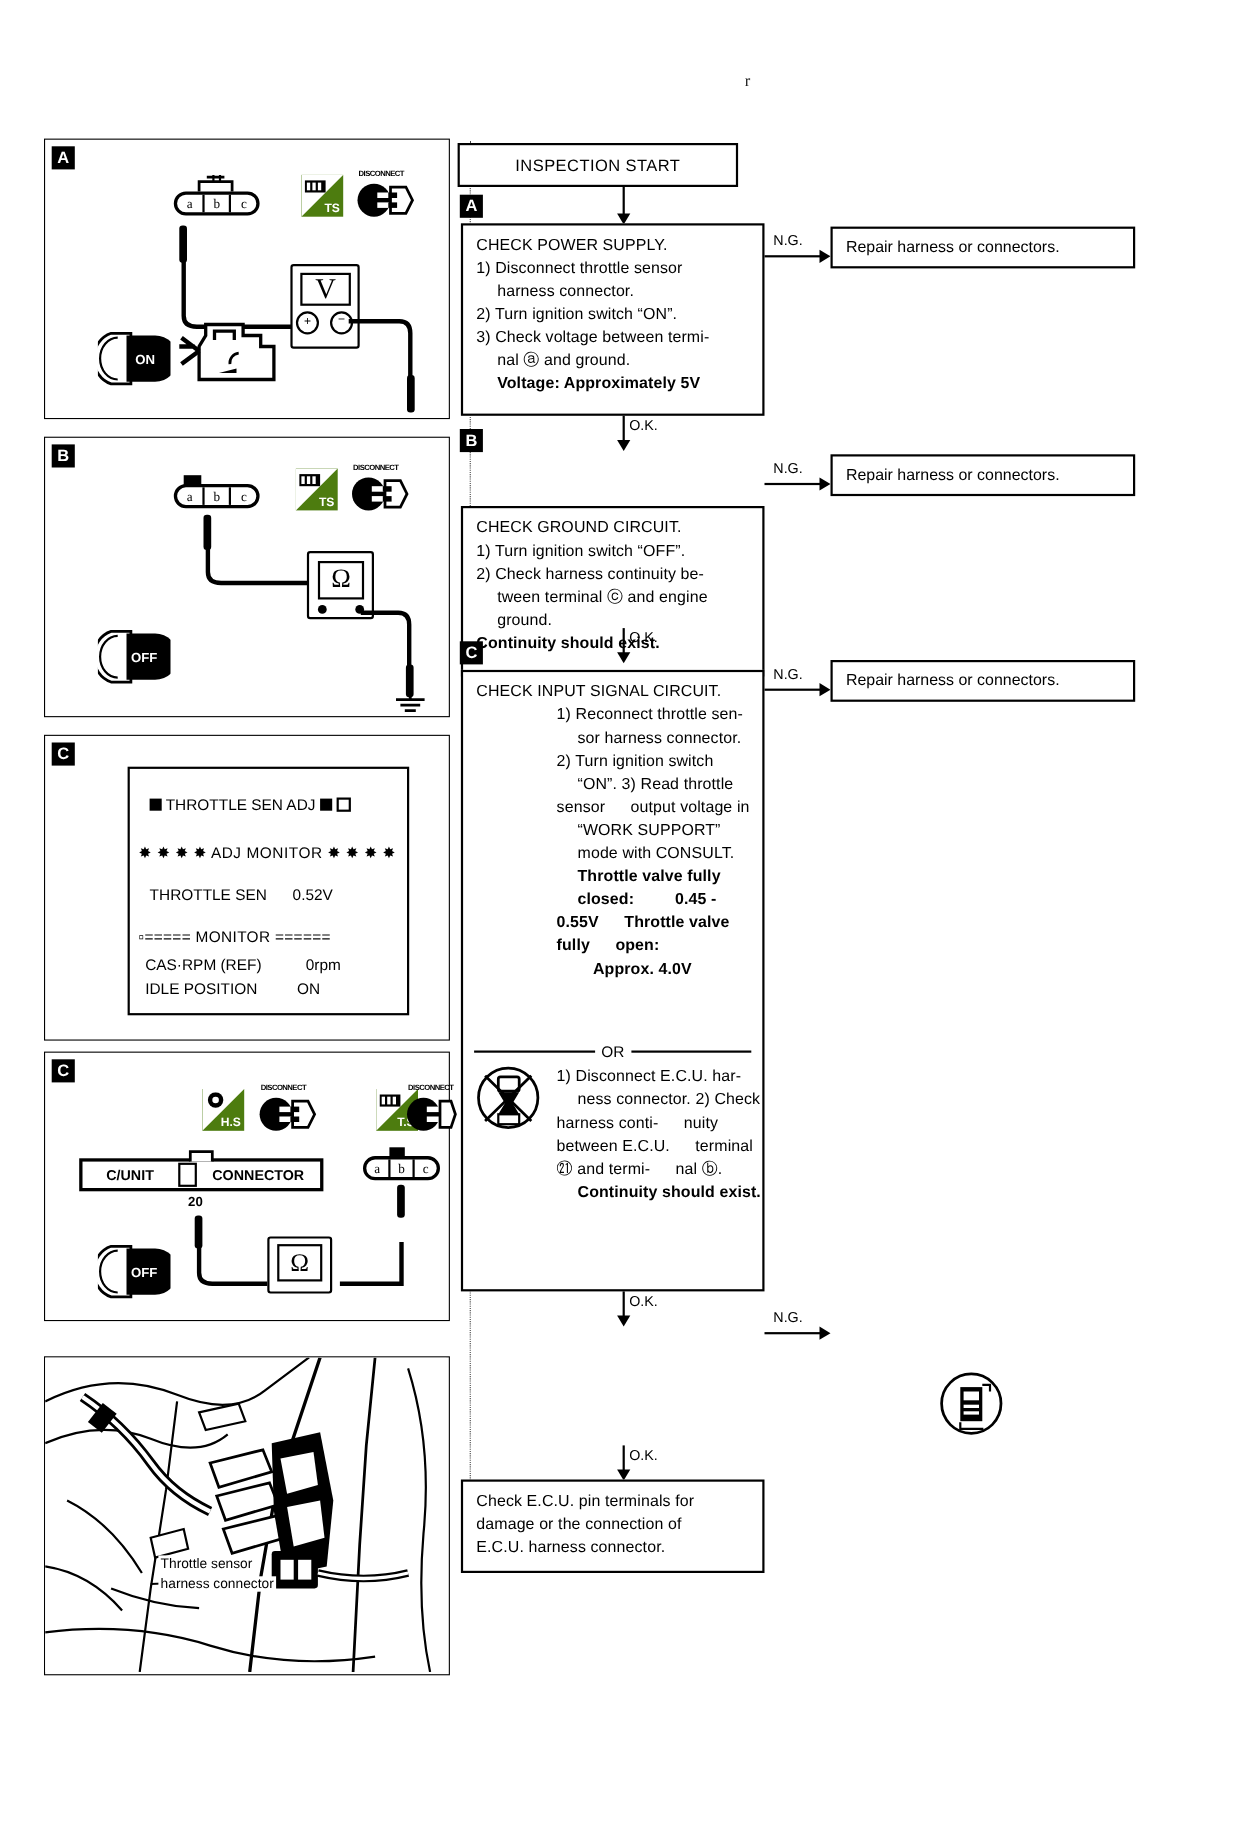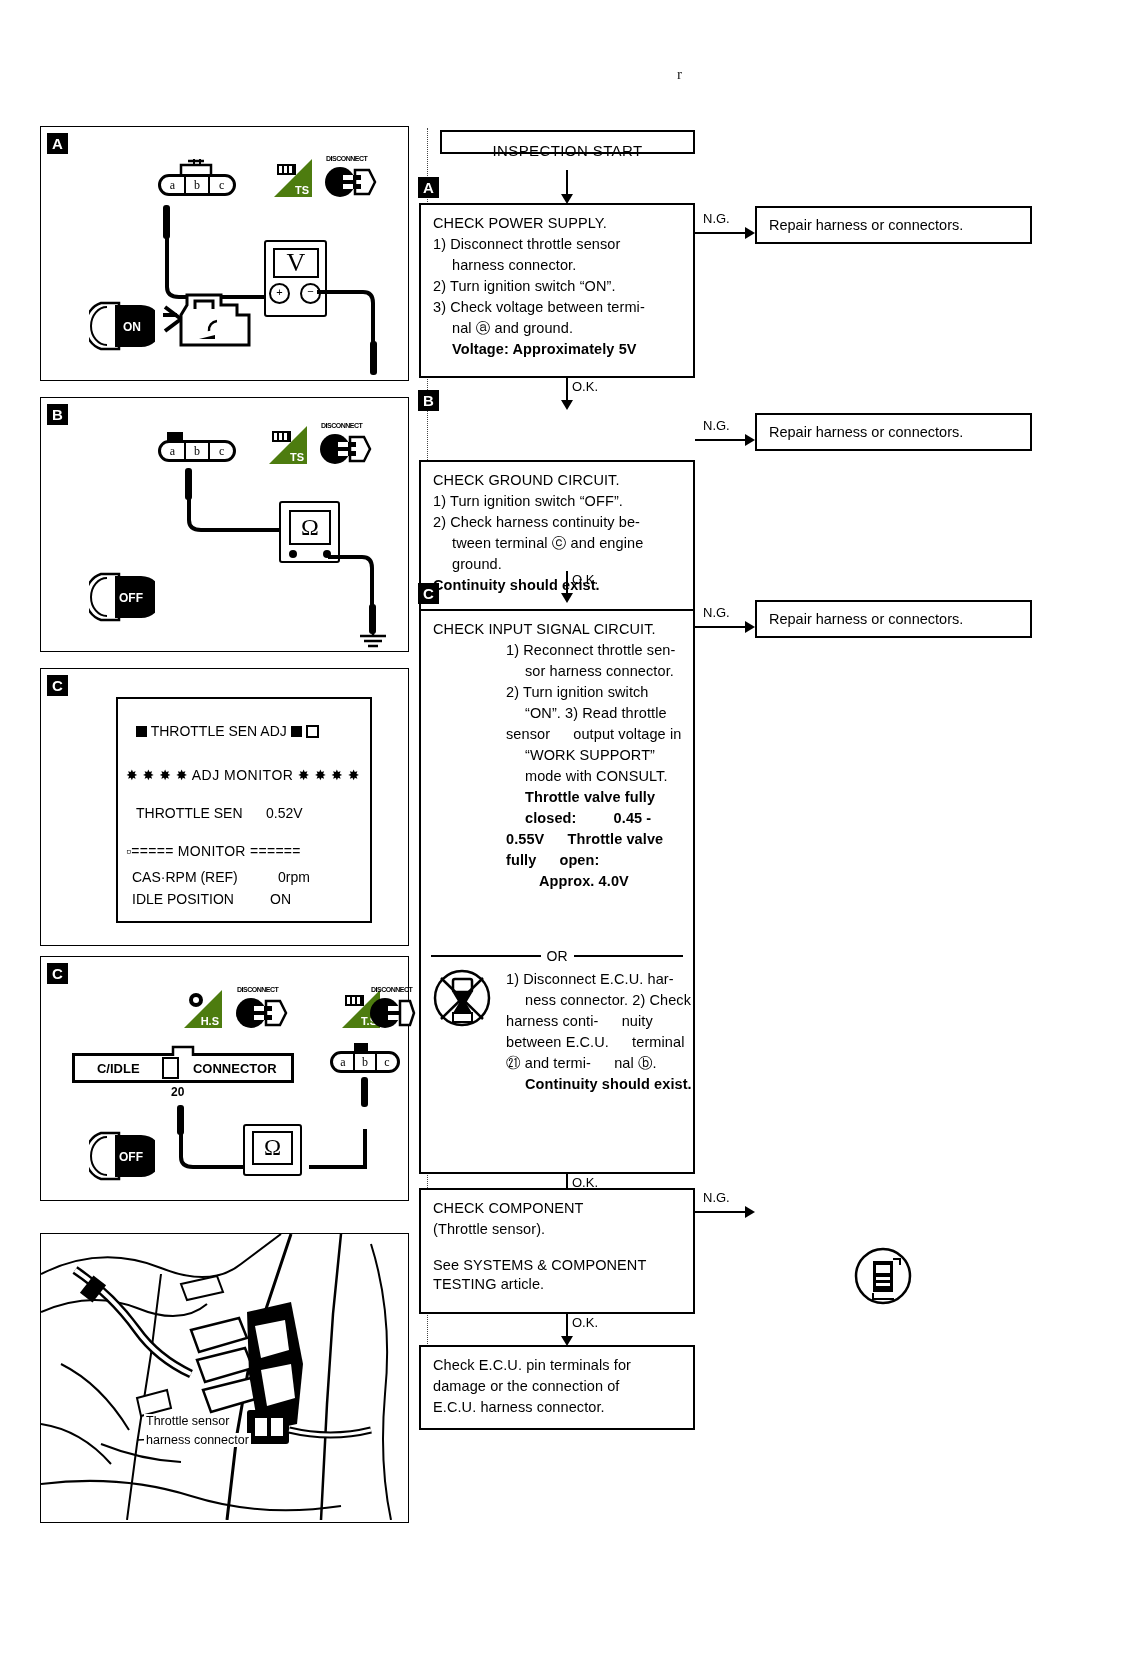--- a/index.html
+++ b/index.html
@@ -244,21 +244,21 @@
     </div>
     <div class="discon" style="left:330px;top:29px;">DISCONNECT</div>
     <svg width="48" height="34" style="position:absolute;left:327px;top:39px;">
       <path d="M2 17 A15 15 0 0 1 32 17 A15 15 0 0 1 2 17 Z" fill="#000"></path>
       <rect x="20" y="10" width="12" height="5" fill="#fff"></rect>
       <rect x="20" y="19" width="12" height="5" fill="#fff"></rect>
       <path d="M32 5 L42 5 L46 17 L42 29 L32 29 Z" stroke="#000" stroke-width="2.5" fill="#fff"></path>
     </svg>
 
     <div class="cunit" style="left:31px;top:96px;width:222px;height:30px;">
-      <div style="flex:1;text-align:center;">C/IDLE</div>
+      <div style="flex:1;text-align:center;">C/UNIT</div>
       <div style="width:17px;height:22px;border:2px solid #000;box-sizing:border-box;"></div>
       <div style="flex:1.3;text-align:center;">CONNECTOR</div>
     </div>
     <svg width="30" height="14" style="position:absolute;left:128px;top:86px;">
       <path d="M4 13 L4 4 L24 4 L24 13" stroke="#000" stroke-width="2.5" fill="#fff"></path>
     </svg>
     <div style="position:absolute;left:130px;top:128px;font-size:12px;font-weight:bold;">20</div>
     <div class="probe" style="left:136px;top:148px;width:7px;height:30px;"></div>
 
     <div class="conn3" style="left:289px;top:94px;width:70px;">
@@ -325,21 +325,21 @@
 
       <path d="M104 190 L150 186" stroke="#000" stroke-width="1.6" fill="none"></path>
       <path d="M96 206 L142 204" stroke="#000" stroke-width="1.6" fill="none"></path>
     </svg>
     <div class="caption" style="left:103px;top:180px;">Throttle sensor</div>
     <div class="caption" style="left:103px;top:199px;">harness connector</div>
   </div>
 
   <div style="position:absolute;left:427px;top:128px;width:0;height:1300px;border-left:1px dotted #444;"></div>
 
-  <div class="box" style="left:440px;top:130px;width:255px;height:24px;">
+  <div class="box" style="left:416px;top:130px;width:255px;height:40px;">
     <div style="text-align:center;line-height:38px;font-size:15px;letter-spacing:.4px;">INSPECTION START</div>
   </div>
   <div class="vline" style="left:566px;top:170px;height:28px;"></div>
   <div class="arrowdown" style="left:561px;top:194px;"></div>
 
   <div class="tag" style="left:418px;top:177px;">A</div>
   <div class="box" style="left:419px;top:203px;width:276px;height:175px;">
     <div class="fbox txt">
       <span class="ln">CHECK POWER SUPPLY.</span>
       <span class="ln">1) Disconnect throttle sensor</span>
@@ -445,29 +445,20 @@
   <div class="hline" style="left:695px;top:626px;width:55px;"></div>
   <div class="arrowright" style="left:745px;top:621px;"></div>
   <div class="box rbox" style="left:755px;top:600px;width:277px;height:38px;">
       <span>Repair harness or connectors.</span>
     </div>
 
   <div class="vline" style="left:566px;top:1174px;height:26px;"></div>
   <div class="ok" style="left:572px;top:1175px;">O.K.</div>
   <div class="arrowdown" style="left:561px;top:1196px;"></div>
 
-  <div class="box" style="left:419px;top:1188px;width:276px;height:126px;">
-    <div class="fbox txt">
-      <span class="ln">CHECK COMPONENT</span>
-      <span class="ln">(Throttle sensor).</span>
-      <span class="ln" style="height:16px;"></span>
-      <span class="ln" style="line-height:19px;">See SYSTEMS &amp; COMPONENT</span>
-      <span class="ln" style="line-height:19px;">TESTING article.</span>
-    </div>
-  </div>
   <div class="ng" style="left:703px;top:1190px;">N.G.</div>
   <div class="hline" style="left:695px;top:1211px;width:55px;"></div>
   <div class="arrowright" style="left:745px;top:1206px;"></div>
 
   <div class="vline" style="left:566px;top:1314px;height:26px;"></div>
   <div class="ok" style="left:572px;top:1315px;">O.K.</div>
   <div class="arrowdown" style="left:561px;top:1336px;"></div>
 
   <div class="box" style="left:419px;top:1345px;width:276px;height:85px;">
     <div class="fbox txt">

